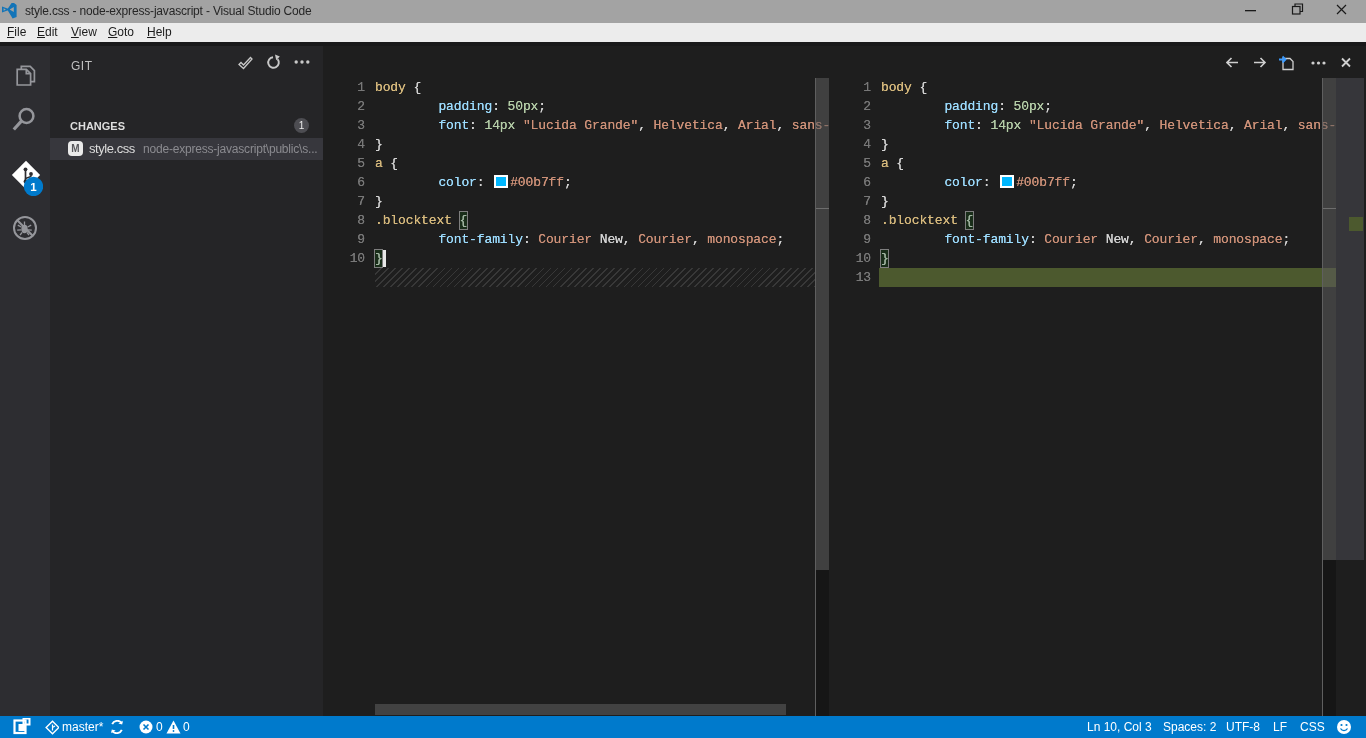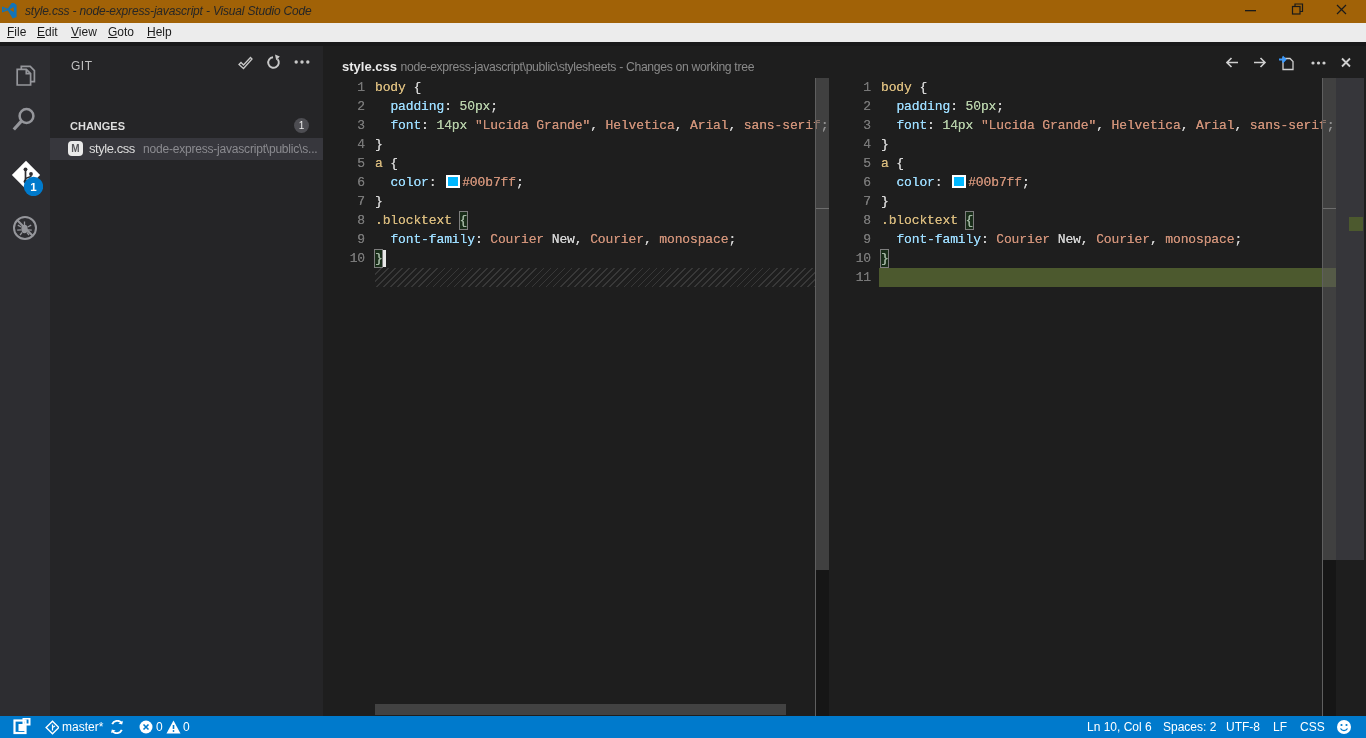--- a/index.html
+++ b/index.html
@@ -2,21 +2,21 @@
 <html><head>
 <meta charset="utf-8">
 <style>
   * { margin:0; padding:0; box-sizing:border-box; }
   html,body { width:1366px; height:738px; overflow:hidden; background:#1e1e1e; }
   body { font-family:"Liberation Sans", sans-serif; }
   .abs { position:absolute; }
   #app { position:relative; width:1366px; height:738px; }
 
   
-  #titlebar { left:0; top:0; width:1366px; height:23px; background:#a16207;font-style:italic; }
+  #titlebar { left:0; top:0; width:1366px; height:23px; background:#a3a3a3; }
   #title-text { left:25px; top:4px; font-size:12px; color:#262626; letter-spacing:-0.18px; }
   
   #menubar { left:0; top:23px; width:1366px; height:19px; background:#ececec; }
   .menu-item { position:absolute; top:2px; font-size:12px; color:#1c1c1c; }
   .menu-item u { text-decoration:underline; }
   
   #understrip { left:0; top:42px; width:1366px; height:4px; background:#19191a; }
 
   
   #activitybar { left:0; top:46px; width:50px; height:670px; background:#2d2d31; }
@@ -37,21 +37,21 @@
   
   #ed-title { left:19px; top:13px; font-size:13px; }
   #ed-title b { color:#eaeaea; font-weight:bold; }
   #ed-title span { color:#8a8a8a; font-size:12.2px; letter-spacing:-0.32px; }
 
   
   .mono { font-family:"Liberation Mono", monospace; font-size:13px; letter-spacing:-0.12px; white-space:pre; text-shadow:0 0 0.55px currentColor; }
   .ln { position:absolute; width:42px; text-align:right; color:#787878; line-height:19px; }
   .cl { position:absolute; line-height:19px; color:#d4d4d4; }
   .tsel { color:#d7ba7d; }
-  .tprop { color:#9cdcfe; }
+  .tprop { color:#9cdcfe;margin-left:48px; }
   .tnum { color:#b5cea8; }
   .tstr { color:#ce9178; }
   .swatch { display:inline-block; width:14px; height:13px; background:#00b7ff; border:2px solid #ffffff; vertical-align:-2px; margin-left:2px; margin-right:2px; }
   .brbox { position:absolute; width:9px; height:19px; border:1px solid #7e7e7e; background:rgba(10,90,10,0.25); }
 
   #greenline { background:#4c592e; }
   #hatch { background:repeating-linear-gradient(135deg, rgba(0,0,0,0) 0 3.8px, #383838 3.8px 5px); }
 
   
   .vline { position:absolute; width:1px; background:#5f5f5f; }
@@ -147,21 +147,20 @@
     <div id="changes-row" class="abs">CHANGES</div>
     <div id="changes-badge" class="abs">1</div>
     <div id="filerow" class="abs">
       <div id="m-icon" class="abs">M</div>
       <div id="fname" class="abs">style.css</div>
       <div id="fpath" class="abs">node-express-javascript\public\s...</div>
     </div>
   </div>
 
   <div id="editor" class="abs">
-    <div id="ed-title" class="abs"><b>style.css</b> <span>node-express-javascript\public\stylesheets - Changes on working tree</span></div>
 
     <svg class="abs" style="left:903px; top:9px;" width="130" height="16" viewBox="0 0 130 16">
       <path d="M12,7.5 H1 M5.5,3 L1,7.5 L5.5,12" fill="none" stroke="#cfcfcf" stroke-width="1.6"></path>
       <path d="M28,7.5 H39 M34.5,3 L39,7.5 L34.5,12" fill="none" stroke="#cfcfcf" stroke-width="1.6"></path>
       <path d="M57,3.5 H64 L67,6.5 V14.5 H57 Z" fill="none" stroke="#cfcfcf" stroke-width="1.3"></path>
       <path d="M53,4.5 H59 M56.5,1.5 L59.5,4.5 L56.5,7.5" fill="none" stroke="#3b99fc" stroke-width="1.8"></path>
       <circle cx="87" cy="8" r="1.6" fill="#cfcfcf"></circle>
         <circle cx="92.5" cy="8" r="1.6" fill="#cfcfcf"></circle>
         <circle cx="98" cy="8" r="1.6" fill="#cfcfcf"></circle>
       <path d="M116,3.5 L124,11.5 M124,3.5 L116,11.5" stroke="#cfcfcf" stroke-width="1.8"></path>
@@ -199,21 +198,21 @@
       <div class="ln mono" style="left:0; top:0;">1</div>
       <div class="ln mono" style="left:0; top:19px;">2</div>
       <div class="ln mono" style="left:0; top:38px;">3</div>
       <div class="ln mono" style="left:0; top:57px;">4</div>
       <div class="ln mono" style="left:0; top:76px;">5</div>
       <div class="ln mono" style="left:0; top:95px;">6</div>
       <div class="ln mono" style="left:0; top:114px;">7</div>
       <div class="ln mono" style="left:0; top:133px;">8</div>
       <div class="ln mono" style="left:0; top:152px;">9</div>
       <div class="ln mono" style="left:0; top:171px;">10</div>
-      <div class="ln mono" style="left:0; top:190px;">11</div>
+      <div class="ln mono" style="left:0; top:190px;">13</div>
       <div class="cl mono" style="left:52px; top:0;"><span class="tsel">body</span> {</div>
       <div class="cl mono" style="left:52px; top:19px;">  <span class="tprop">padding</span>: <span class="tnum">50px</span>;</div>
       <div class="cl mono" style="left:52px; top:38px;">  <span class="tprop">font</span>: <span class="tnum">14px</span> <span class="tstr">"Lucida Grande"</span>, <span class="tstr">Helvetica</span>, <span class="tstr">Arial</span>, <span class="tstr">sans-serif</span>;</div>
       <div class="cl mono" style="left:52px; top:57px;">}</div>
       <div class="cl mono" style="left:52px; top:76px;"><span class="tsel">a</span> {</div>
       <div class="cl mono" style="left:52px; top:95px;">  <span class="tprop">color</span>: <span class="swatch"></span><span class="tstr">#00b7ff</span>;</div>
       <div class="cl mono" style="left:52px; top:114px;">}</div>
       <div class="cl mono" style="left:52px; top:133px;"><span class="tsel">.blocktext</span> {</div>
       <div class="cl mono" style="left:52px; top:152px;">  <span class="tprop">font-family</span>: <span class="tstr">Courier</span> New, <span class="tstr">Courier</span>, <span class="tstr">monospace</span>;</div>
       <div class="cl mono" style="left:52px; top:171px;">}</div>
@@ -258,21 +257,21 @@
       <path d="M4.5,4.5 L9.5,9.5 M9.5,4.5 L4.5,9.5" stroke="#007acc" stroke-width="1.6"></path>
     </svg>
     <div class="sb" style="left:156px;">0</div>
     <svg class="abs" style="left:166px; top:4px;" width="15" height="14" viewBox="0 0 15 14">
       <path d="M7.5,0.5 L14.5,13.5 H0.5 Z" fill="#ffffff"></path>
       <path d="M7.5,5 V9" stroke="#007acc" stroke-width="1.6"></path>
       <circle cx="7.5" cy="11" r="0.9" fill="#007acc"></circle>
     </svg>
     <div class="sb" style="left:183px;">0</div>
 
-    <div class="sb" style="left:1087px;">Ln 10, Col 6</div>
+    <div class="sb" style="left:1087px;">Ln 10, Col 3</div>
     <div class="sb" style="left:1163px;">Spaces: 2</div>
     <div class="sb" style="left:1226px;">UTF-8</div>
     <div class="sb" style="left:1273px;text-align:center;">LF</div>
     <div class="sb" style="left:1300px;">CSS</div>
     <svg class="abs" style="left:1336px; top:3px;" width="16" height="16" viewBox="0 0 16 16">
       <circle cx="8" cy="8" r="7" fill="#ffffff"></circle>
       <circle cx="5.5" cy="6" r="1.1" fill="#007acc"></circle>
       <circle cx="10.5" cy="6" r="1.1" fill="#007acc"></circle>
       <path d="M4.5,9.5 A4 4 0 0 0 11.5,9.5" fill="none" stroke="#007acc" stroke-width="1.3"></path>
     </svg>

